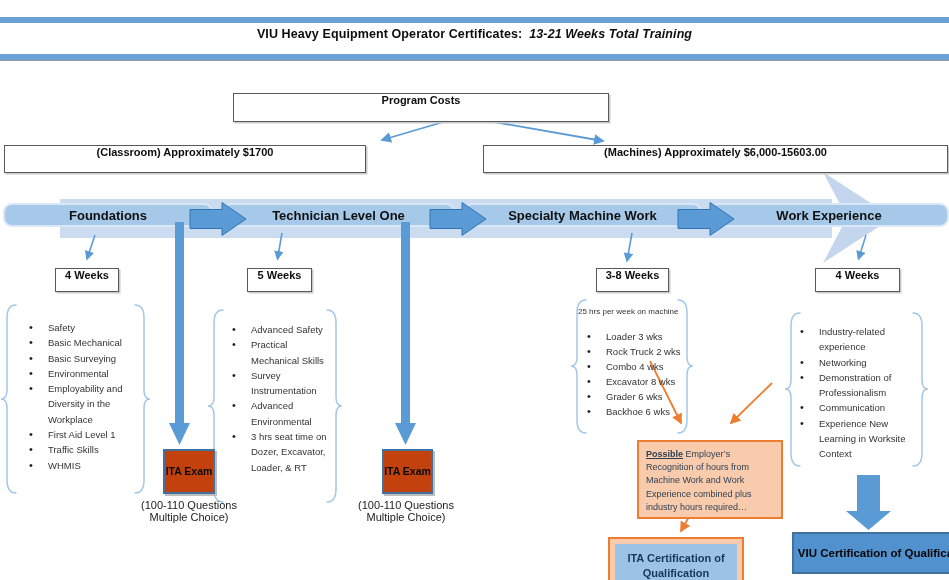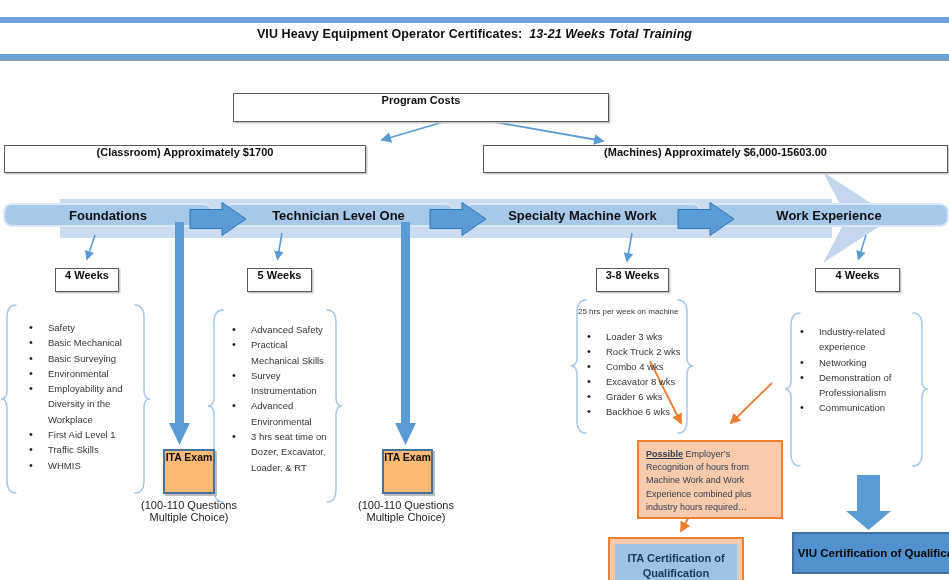--- a/index.html
+++ b/index.html
@@ -21,22 +21,22 @@
   .seg{position:absolute;top:187px;height:24px;background:#A6C9E9;border:2px solid #D9E7F6;
        border-radius:9px;display:flex;align-items:center;justify-content:center;
        font-weight:bold;font-size:13px;color:#101010;z-index:1;box-sizing:border-box;}
   
   ul.blist{position:absolute;margin:0;padding:0;list-style:none;z-index:2;
            font-size:9.5px;line-height:15.3px;color:#333;}
   ul.blist li{position:relative;padding-left:22px;}
   ul.blist li::before{content:"\2022";position:absolute;left:3px;top:0;font-size:11px;color:#222;}
   .note{position:absolute;z-index:2;font-size:8px;color:#333;}
   
-  .exam{position:absolute;background:#fdba74;border:2px solid #41719C;box-shadow:2px 2px 0 #bdbdbd;
-        display:flex;align-items:flex-start;justify-content:center;text-align:center;
+  .exam{position:absolute;background:#c2410c;border:2px solid #41719C;box-shadow:2px 2px 0 #bdbdbd;
+        display:flex;align-items:center;justify-content:center;text-align:center;
         font-weight:bold;font-size:10.5px;line-height:1.3;color:#0a0a0a;z-index:3;box-sizing:border-box;}
   .cap{position:absolute;font-size:11px;line-height:11.5px;text-align:center;color:#222;z-index:3;}
   
   .recog{position:absolute;left:637px;top:424px;width:146px;height:79px;box-sizing:border-box;
          background:#F8CBAD;border:2px solid #ED7D31;padding:6px 5px 0 7px;
          font-size:9px;line-height:13.2px;color:#2E3F54;z-index:3;}
   .recog .lead{font-weight:bold;text-decoration:underline;}
   
   .cert-outer{position:absolute;left:608px;top:521px;width:136px;height:57px;box-sizing:border-box;
               background:#F8CBAD;border:2px solid #ED7D31;z-index:3;}
@@ -175,20 +175,21 @@
       <li>Combo 4 wks</li>
       <li>Excavator 8 wks</li>
       <li>Grader 6 wks</li>
       <li>Backhoe 6 wks</li>
     </ul>
   <ul class="blist" style="left:797px;top:308px;width:118px;">
       <li>Industry-related experience</li>
       <li>Networking</li>
       <li>Demonstration of Professionalism</li>
       <li>Communication</li>
+      <li>Experience New Learning in Worksite Context</li>
     </ul>
 
   <div class="exam" style="left:163px;top:433px;width:52px;height:45px;">
     <span>ITA Exam</span>
   </div>
   <div class="cap" style="left:134px;top:484px;width:110px;">(100-110 Questions Multiple Choice)</div>
   <div class="exam" style="left:382px;top:433px;width:51px;height:45px;">
     <span>ITA Exam</span>
   </div>
   <div class="cap" style="left:351px;top:484px;width:110px;">(100-110 Questions Multiple Choice)</div>

